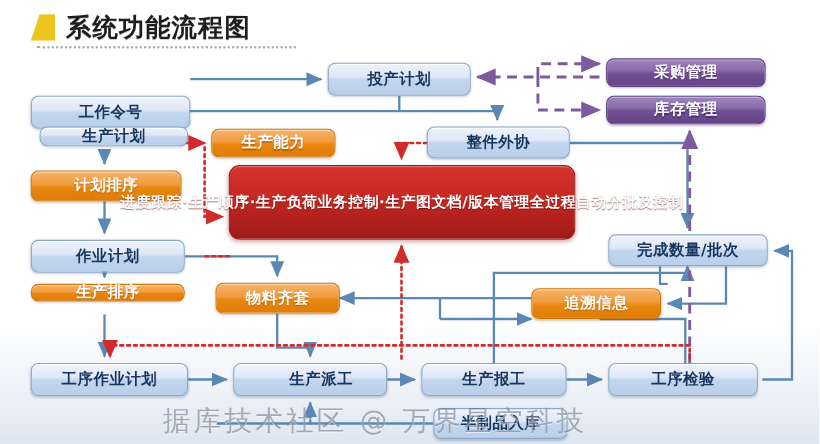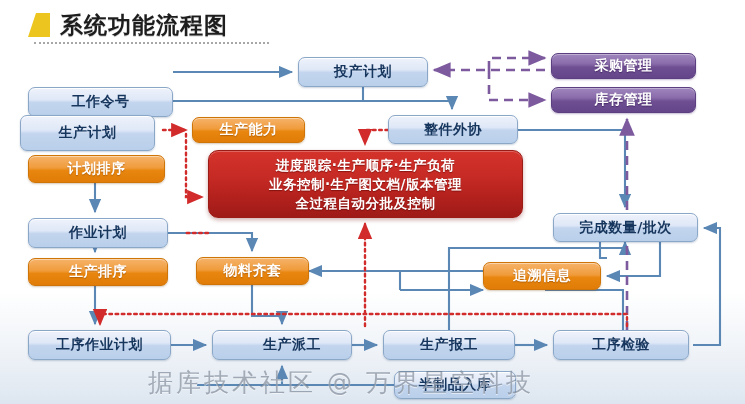--- a/index.html
+++ b/index.html
@@ -50,21 +50,21 @@
     border:1px solid #5b3f80;color:#ffffff;
     text-shadow:0 1px 1px rgba(50,20,80,.6);
     box-shadow:inset 0 1px 0 rgba(255,255,255,.35),0 1px 2px rgba(80,50,120,.35);
   }
   .red{
     background:linear-gradient(180deg,#d4332b 0%,#c62a24 40%,#b3211d 70%,#9e1a18 100%);
     border:1px solid #9b1b16;color:#ffffff;border-radius:10px;
     text-shadow:0 1px 1px rgba(90,0,0,.55);
     box-shadow:inset 0 1px 0 rgba(255,255,255,.25),0 2px 4px rgba(120,20,20,.35);
     font-size:13.5px;line-height:19px;padding:2px 8px;
-    flex-direction:column;
+    flex-direction:row;
   }
   .red span{display:block;}
   
   #wires{position:absolute;inset:0;z-index:2;}
   
   #watermark{
     position:absolute;left:148px;top:366px;z-index:9;
     font-size:25px;color:rgba(96,110,128,.55);
     font-family:"DejaVu Sans","Liberation Sans",sans-serif;
     letter-spacing:3px;white-space:nowrap;font-weight:500;
@@ -164,21 +164,21 @@
       </div>
       <div class="node blue" style="left: 298px; top: 57px; width: 130px; height: 30px;">
         <span>投产计划</span>
       </div>
       <div class="node purple" style="left: 551px; top: 53px; width: 145px; height: 26px;">
         <span>采购管理</span>
       </div>
       <div class="node purple" style="left: 551px; top: 87px; width: 145px; height: 26px;">
         <span>库存管理</span>
       </div>
-      <div class="node blue" style="left: 20px; top: 115px; width: 135px; height: 36px;">
+      <div class="node blue" style="left: 36px; top: 115px; width: 135px; height: 18px;">
         <span>生产计划</span>
       </div>
       <div class="node orange" style="left: 192px; top: 117px; width: 113px; height: 26px;">
         <span>生产能力</span>
       </div>
       <div class="node blue" style="left: 388px; top: 115px; width: 130px; height: 29px;">
         <span>整件外协</span>
       </div>
       <div class="node orange" style="left: 28px; top: 155px; width: 137px; height: 28px;">
         <span>计划排序</span>
@@ -187,21 +187,21 @@
         <span>进度跟踪·生产顺序·生产负荷</span>
         <span>业务控制·生产图文档/版本管理</span>
         <span>全过程自动分批及控制</span>
       </div>
       <div class="node blue" style="left: 28px; top: 218px; width: 140px; height: 30px;">
         <span>作业计划</span>
       </div>
       <div class="node blue" style="left: 553px; top: 213px; width: 145px; height: 29px;">
         <span>完成数量/批次</span>
       </div>
-      <div class="node orange" style="left: 28px; top: 258px; width: 140px; height: 28px;">
+      <div class="node orange" style="left: 28px; top: 258px; width: 140px; height: 16px;">
         <span>生产排序</span>
       </div>
       <div class="node orange" style="left: 196px; top: 257px; width: 113px; height: 28px;">
         <span>物料齐套</span>
       </div>
       <div class="node orange" style="left: 483px; top: 262px; width: 118px; height: 28px;">
         <span>追溯信息</span>
       </div>
       <div class="node blue" style="left: 28px; top: 330px; width: 143px; height: 30px;">
         <span>工序作业计划</span>

